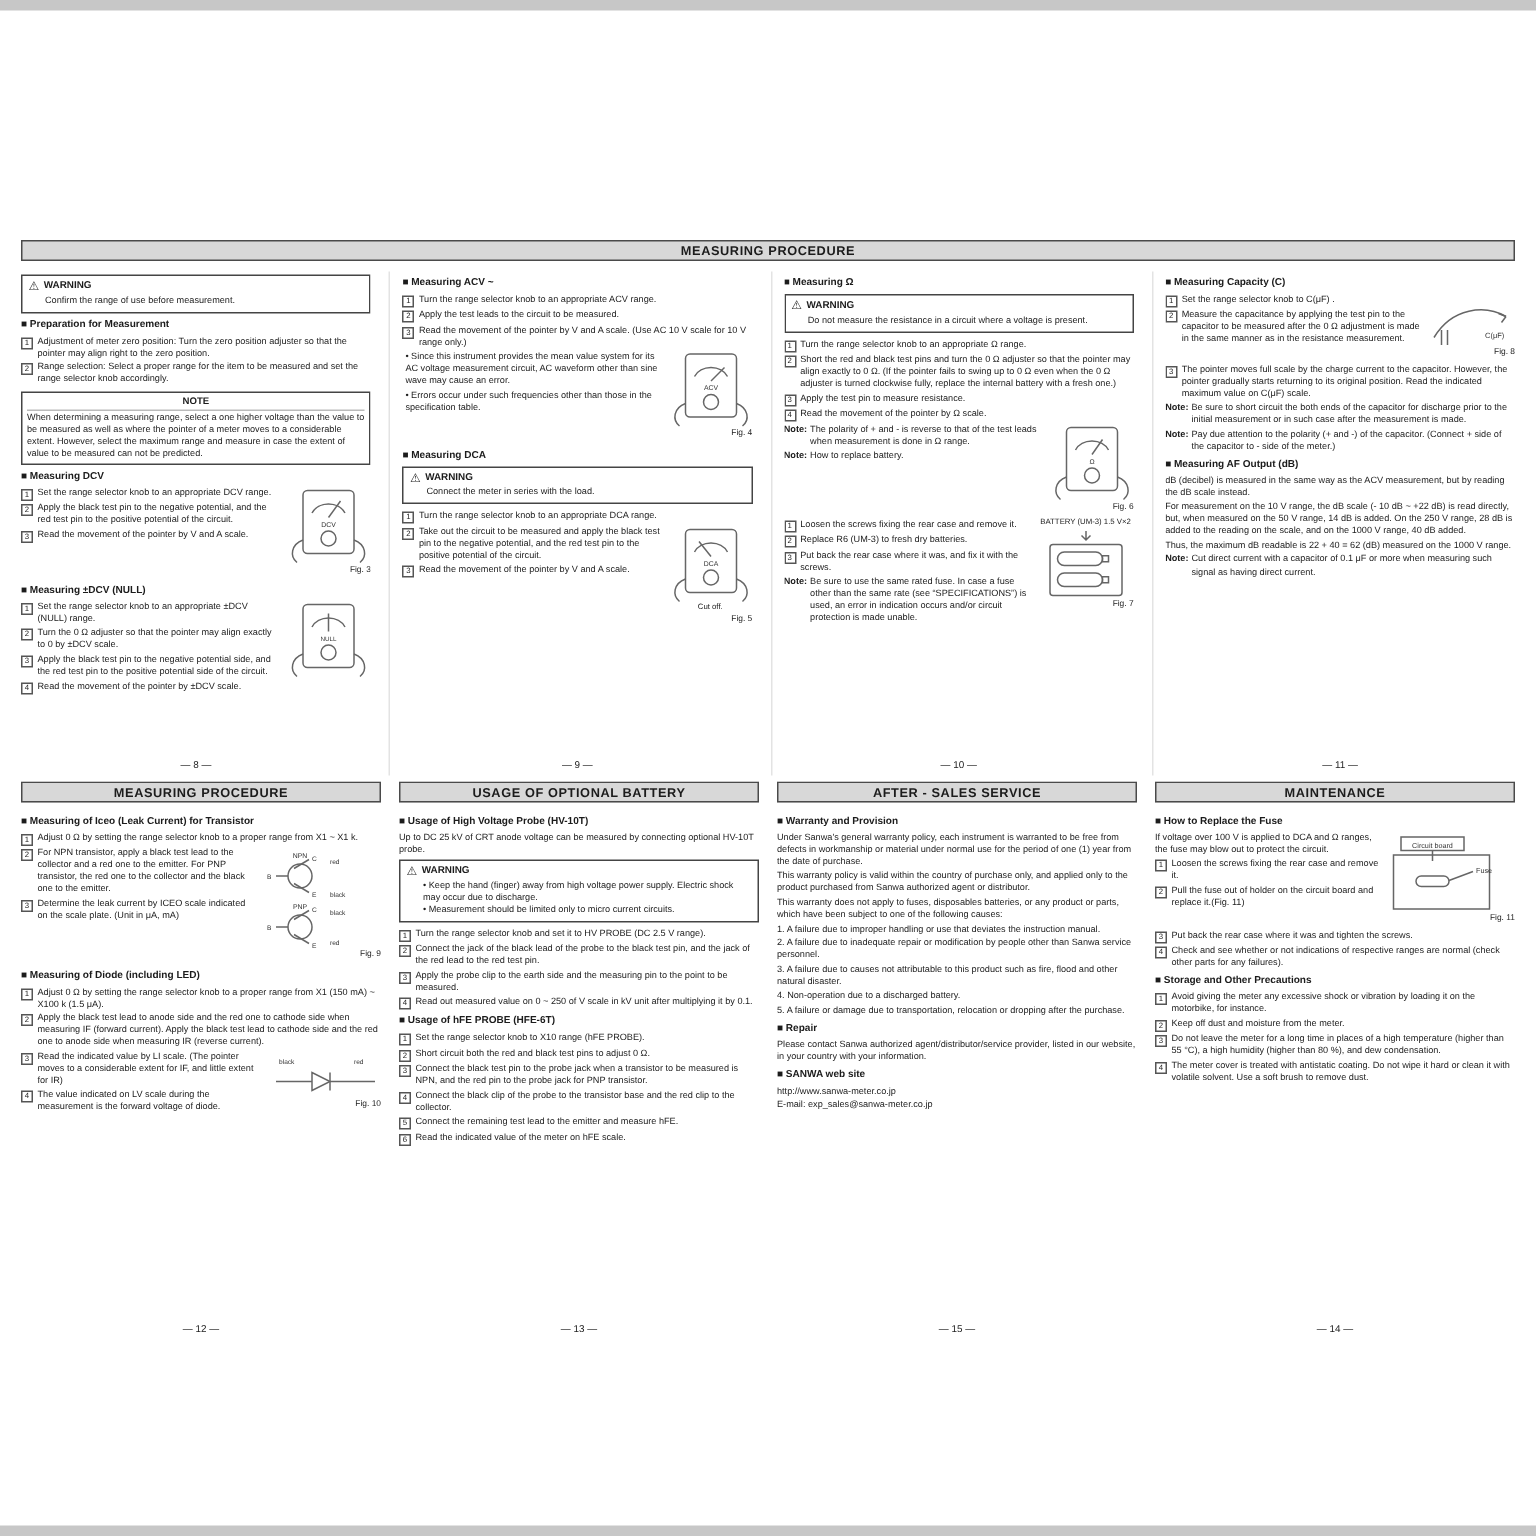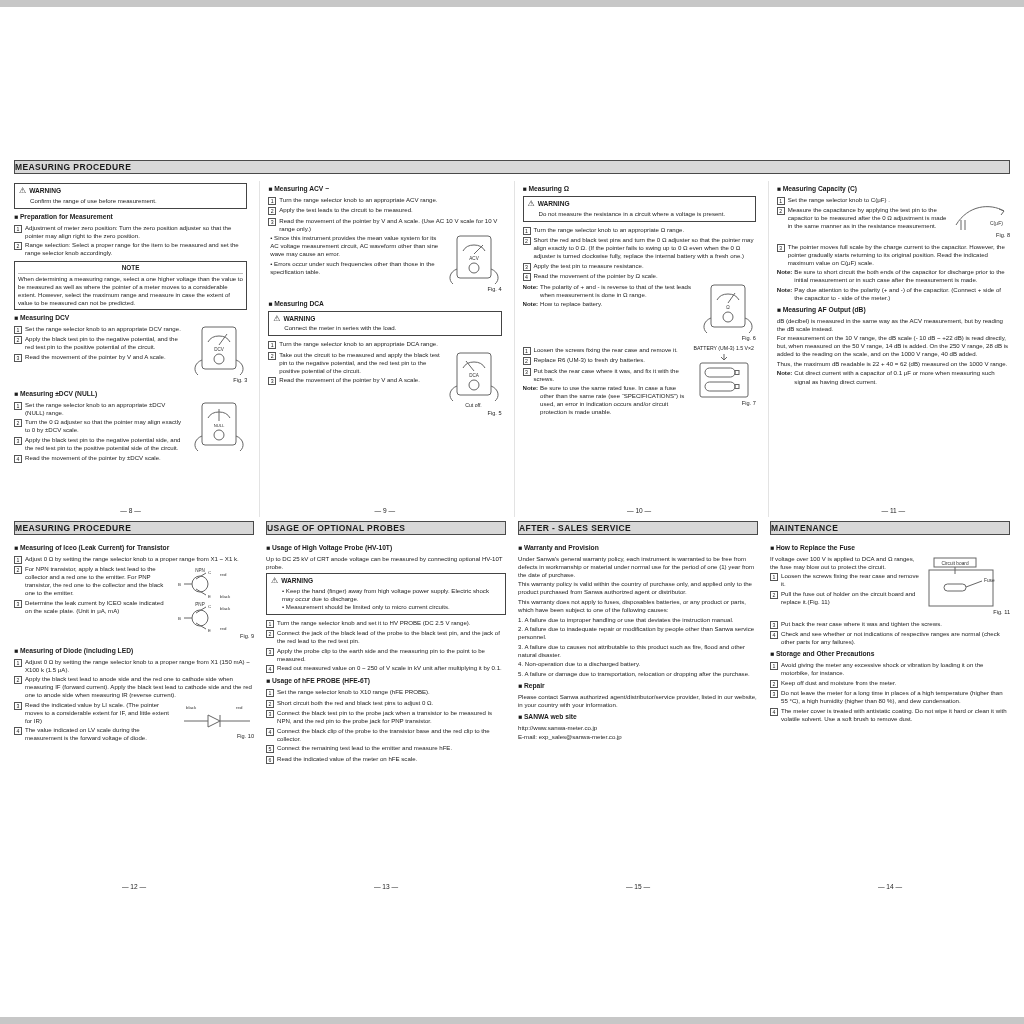--- a/index.html
+++ b/index.html
@@ -2,21 +2,21 @@
 <html><head>
 <meta charset="utf-8">
 <style>
   html,body{margin:0;padding:0;background:#e9e9e9;}
   .sheet{position:relative;width:1024px;height:1024px;background:#ffffff;overflow:hidden;
          font-family:"Liberation Sans","DejaVu Sans",sans-serif;color:#1c1c1c;}
   .edge{position:absolute;left:0;right:0;background:#c7c7c7;}
   .edge.top{top:0;height:7px;}
   .edge.bottom{bottom:0;height:7px;}
 
-  .hdrbar{background:#d8d8d8;border:1px solid #4a4a4a;text-align:left;font-weight:bold;
+  .hdrbar{background:#d8d8d8;border:1px solid #4a4a4a;text-align:center;font-weight:bold;
           font-size:8.5px;line-height:12px;height:12px;letter-spacing:.4px;}
   .topbar{position:absolute;left:14px;right:14px;top:160px;}
 
   .band{position:absolute;left:14px;right:14px;display:flex;gap:12px;}
   .band.tband{top:181px;height:336px;}
   .band.bband{top:521px;height:372px;}
   .col{flex:1 1 0;min-width:0;display:flex;flex-direction:column;font-size:6.1px;line-height:1.32;overflow:hidden;}
   .band.tband .col + .col{border-left:1px solid #e3e3e3;padding-left:8px;}
   .colbody{flex:1 1 auto;overflow:hidden;display:block;}
   .bband .hdrbar{margin-bottom:5px;}
@@ -414,21 +414,21 @@
         <div class="step">
           <span class="num">4</span>
           <span class="t">The value indicated on LV scale during the measurement is the forward voltage of diode.</span>
         </div>
         <div class="clr"></div>
       </div>
       <div class="pagenum">— 12 —</div>
     </div>
 
     <div class="col">
-      <div class="hdrbar">USAGE OF OPTIONAL PROBES</div>
+      <div class="hdrbar">USAGE OF OPTIONAL BATTERY</div>
       <div class="colbody">
         <div class="h1">■ Usage of High Voltage Probe (HV-10T)</div>
         <div class="para">Up to DC 25 kV of CRT anode voltage can be measured by connecting optional HV-10T probe.</div>
         <div class="warnbox">
           <div class="warnhead">
             <span class="warnicon">⚠</span>
             <span>WARNING</span>
           </div>
           <div class="warntext">• Keep the hand (finger) away from high voltage power supply. Electric shock may occur due to discharge.</div>
           <div class="warntext">• Measurement should be limited only to micro current circuits.</div>

